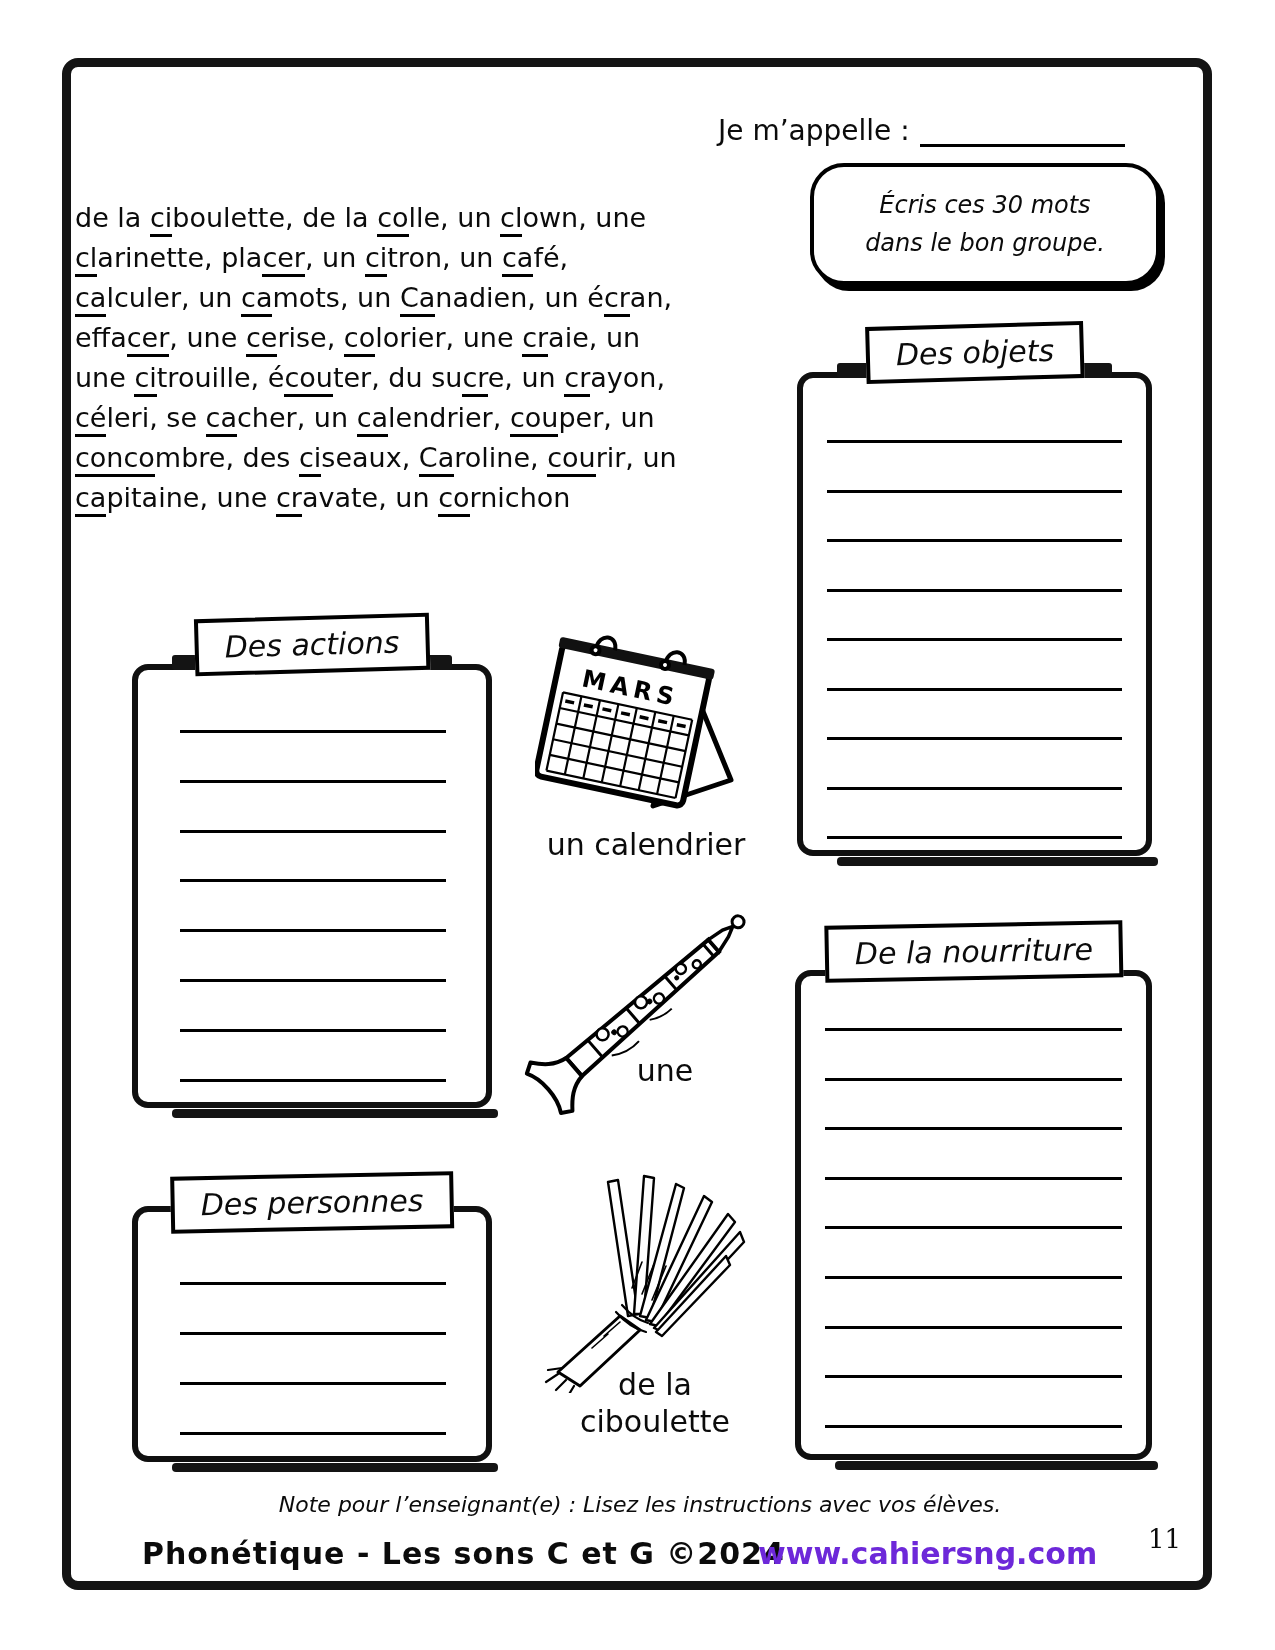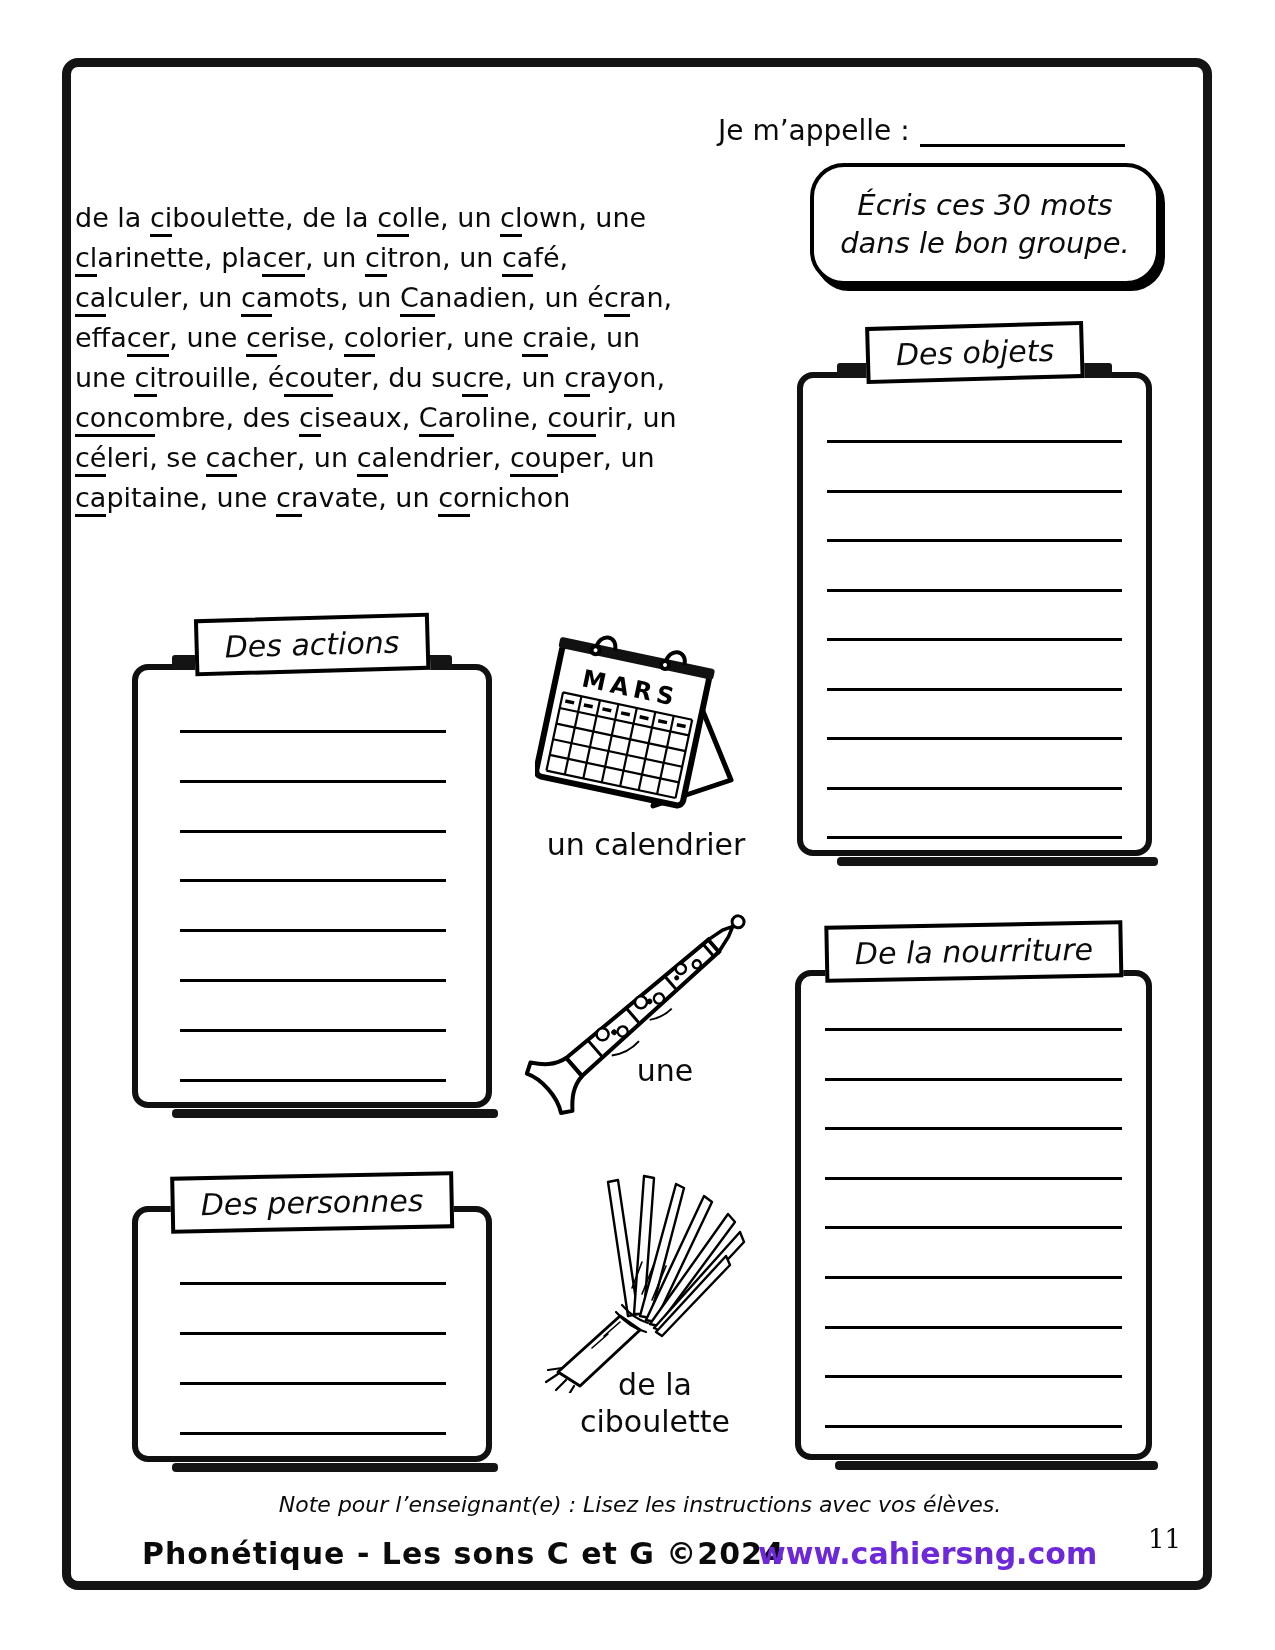--- a/index.html
+++ b/index.html
@@ -8,21 +8,21 @@
   .frame{position:absolute;left:62px;top:58px;width:1150px;height:1532px;box-sizing:border-box;
          border:9px solid #141414;border-radius:16px;}
   .page-title{position:absolute;left:200px;top:96px;width:400px;text-align:center;
          font-size:38px;font-weight:bold;letter-spacing:.5px;-webkit-text-stroke:1.3px #000;}
   .name-row{position:absolute;left:718px;top:114px;font-size:28px;white-space:nowrap;}
   .name-line{display:inline-block;width:205px;height:30px;border-bottom:3px solid #000;
          margin-left:10px;vertical-align:bottom;}
   .instr{position:absolute;left:810px;top:163px;width:350px;height:122px;box-sizing:border-box;
          background:#fff;border:4px solid #000;border-radius:34px;box-shadow:5px 6px 0 #000;
          display:flex;flex-direction:column;justify-content:center;text-align:center;
-         font-style:italic;font-size:29px;line-height:38px;}
+         font-style:italic;font-size:24px;line-height:38px;}
   .word-list{position:absolute;left:75px;top:198px;width:680px;text-align:left;
          font-size:27px;line-height:40px;}
   .wl-line{white-space:nowrap;}
   .u{border-bottom:3px solid #000;padding-bottom:1px;}
 
   .clip{position:absolute;background:#fff;border:6px solid #101010;border-radius:16px;box-sizing:border-box;}
   .clip::after{content:"";position:absolute;left:34px;right:-12px;bottom:-16px;height:9px;
          background:#141414;border-radius:4px;}
   .clip-tab{position:absolute;top:-15px;height:15px;width:62px;background:#141414;border-radius:3px;}
   .clip-tab.l{left:34px;} .clip-tab.r{right:34px;}
@@ -58,22 +58,22 @@
     <span>Écris ces 30 mots</span>
     <span>dans le bon groupe.</span>
   </div>
 
   <div class="word-list">
       <div class="wl-line"><span>de la </span><span class="u">ci</span><span>boulette, de la </span><span class="u">co</span><span>lle, un </span><span class="u">cl</span><span>own, une</span></div>
       <div class="wl-line"><span class="u">cl</span><span>arinette, pla</span><span class="u">cer</span><span>, un </span><span class="u">ci</span><span>tron, un </span><span class="u">ca</span><span>fé,</span></div>
       <div class="wl-line"><span class="u">ca</span><span>lculer, un </span><span class="u">ca</span><span>mots, un </span><span class="u">Ca</span><span>nadien, un é</span><span class="u">cr</span><span>an,</span></div>
       <div class="wl-line"><span>effa</span><span class="u">cer</span><span>, une </span><span class="u">ce</span><span>rise, </span><span class="u">co</span><span>lorier, une </span><span class="u">cr</span><span>aie, un</span></div>
       <div class="wl-line"><span>une </span><span class="u">ci</span><span>trouille, é</span><span class="u">cou</span><span>ter, du su</span><span class="u">cr</span><span>e, un </span><span class="u">cr</span><span>ayon,</span></div>
+      <div class="wl-line"><span class="u">cé</span><span>leri, se </span><span class="u">ca</span><span>cher, un </span><span class="u">ca</span><span>lendrier, </span><span class="u">cou</span><span>per, un</span></div>
       <div class="wl-line"><span class="u">con</span><span class="u">co</span><span>mbre, des </span><span class="u">ci</span><span>seaux, </span><span class="u">Ca</span><span>roline, </span><span class="u">cou</span><span>rir, un</span></div>
-      <div class="wl-line"><span class="u">cé</span><span>leri, se </span><span class="u">ca</span><span>cher, un </span><span class="u">ca</span><span>lendrier, </span><span class="u">cou</span><span>per, un</span></div>
       <div class="wl-line"><span class="u">ca</span><span>pitaine, une </span><span class="u">cr</span><span>avate, un </span><span class="u">co</span><span>rnichon</span></div>
     </div>
 
   <div class="clip inset-narrow" style="left:797px;top:372px;width:355px;height:484px;">
     <div class="clip-tab l"></div>
     <div class="clip-tab r"></div>
     <div class="clip-label rot-a" style="top:-54px;">Des objets</div>
   <div class="bline" style="top: 62px;"></div>
       <div class="bline" style="top: 111.5px;"></div>
       <div class="bline" style="top: 161px;"></div>

